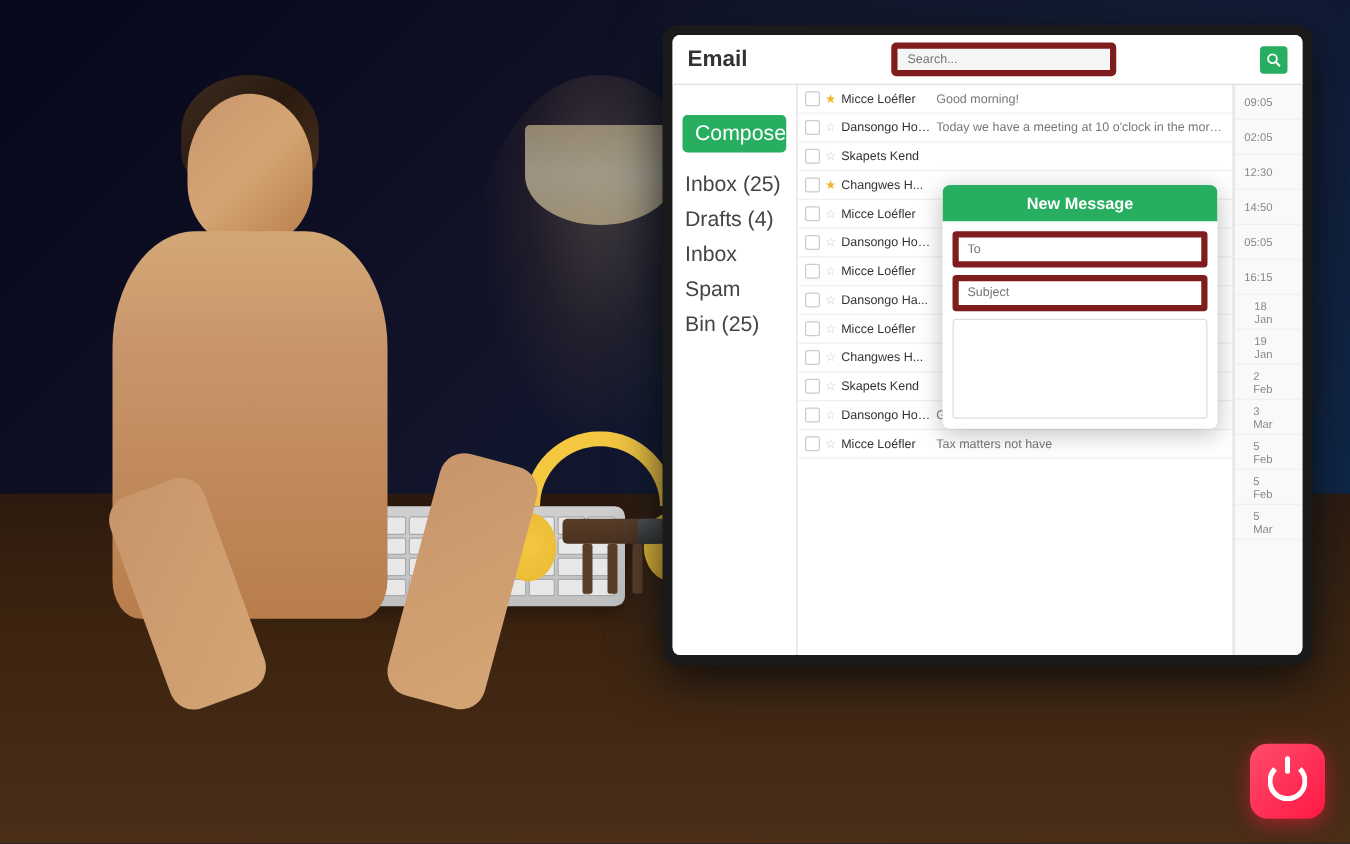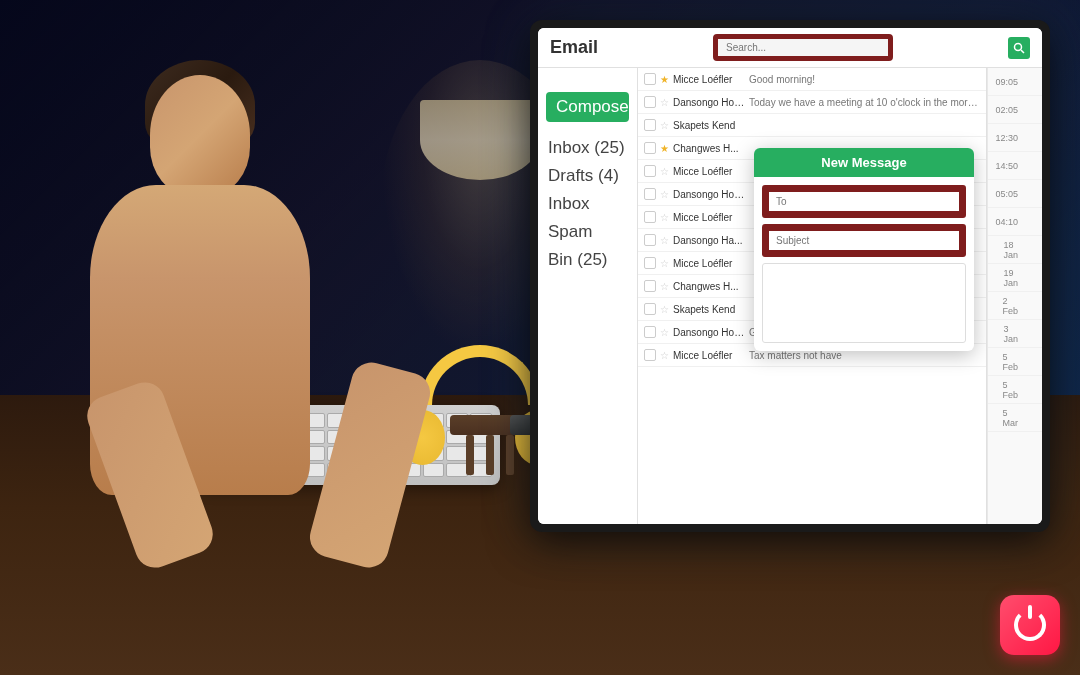--- a/index.html
+++ b/index.html
@@ -443,21 +443,21 @@
     }
 
     .modal-body {
       padding: 8px;
       display: flex;
       flex-direction: column;
       gap: 6px;
     }
 
     .modal-input {
-      border: 7px solid #7f1d1d;
+      border: 5px solid #7f1d1d;
       border-radius: 3px;
       padding: 4px 7px;
       font-size: 10px;
       color: #555;
       outline: none;
     }
 
     .modal-textarea {
       border: 1px solid #ddd;
       border-radius: 3px;
@@ -791,25 +791,25 @@
             <span class="email-preview">Tax matters not have</span>
           </div>
         </div>
 
         <div class="email-timestamps">
           <div class="timestamp-row">09:05</div>
           <div class="timestamp-row">02:05</div>
           <div class="timestamp-row">12:30</div>
           <div class="timestamp-row">14:50</div>
           <div class="timestamp-row">05:05</div>
-          <div class="timestamp-row">04:10</div>
+          <div class="timestamp-row">16:15</div>
           <div class="timestamp-row">18 Jan</div>
           <div class="timestamp-row">19 Jan</div>
           <div class="timestamp-row">2 Feb</div>
-          <div class="timestamp-row">3 Jan</div>
+          <div class="timestamp-row">3 Mar</div>
           <div class="timestamp-row">5 Feb</div>
           <div class="timestamp-row">5 Feb</div>
           <div class="timestamp-row">5 Mar</div>
         </div>
       </div>
     </div>
   </div>
 </div>
 
 <div class="power-badge">

